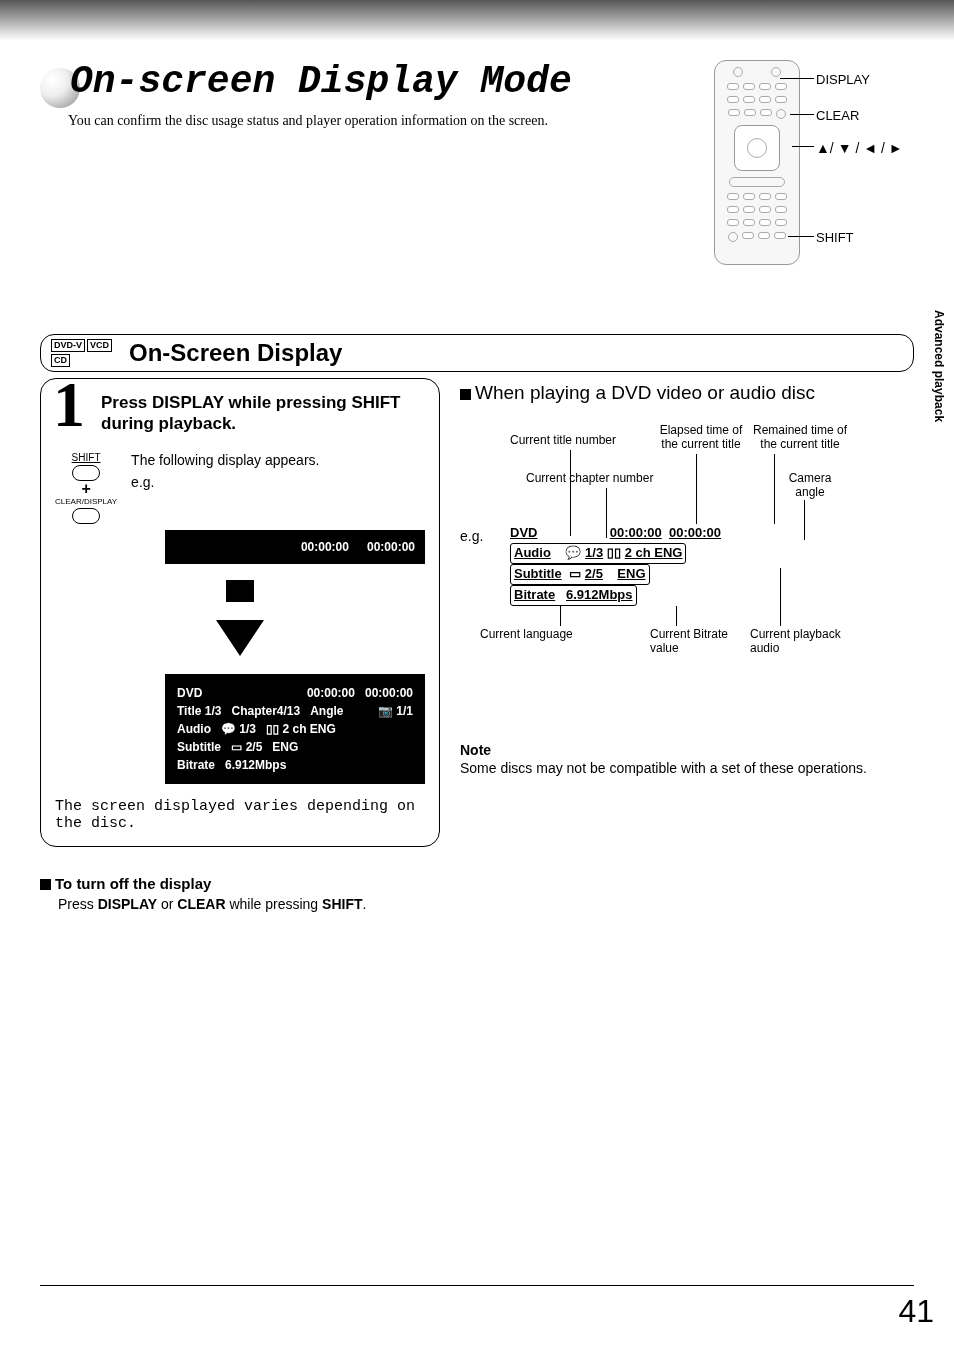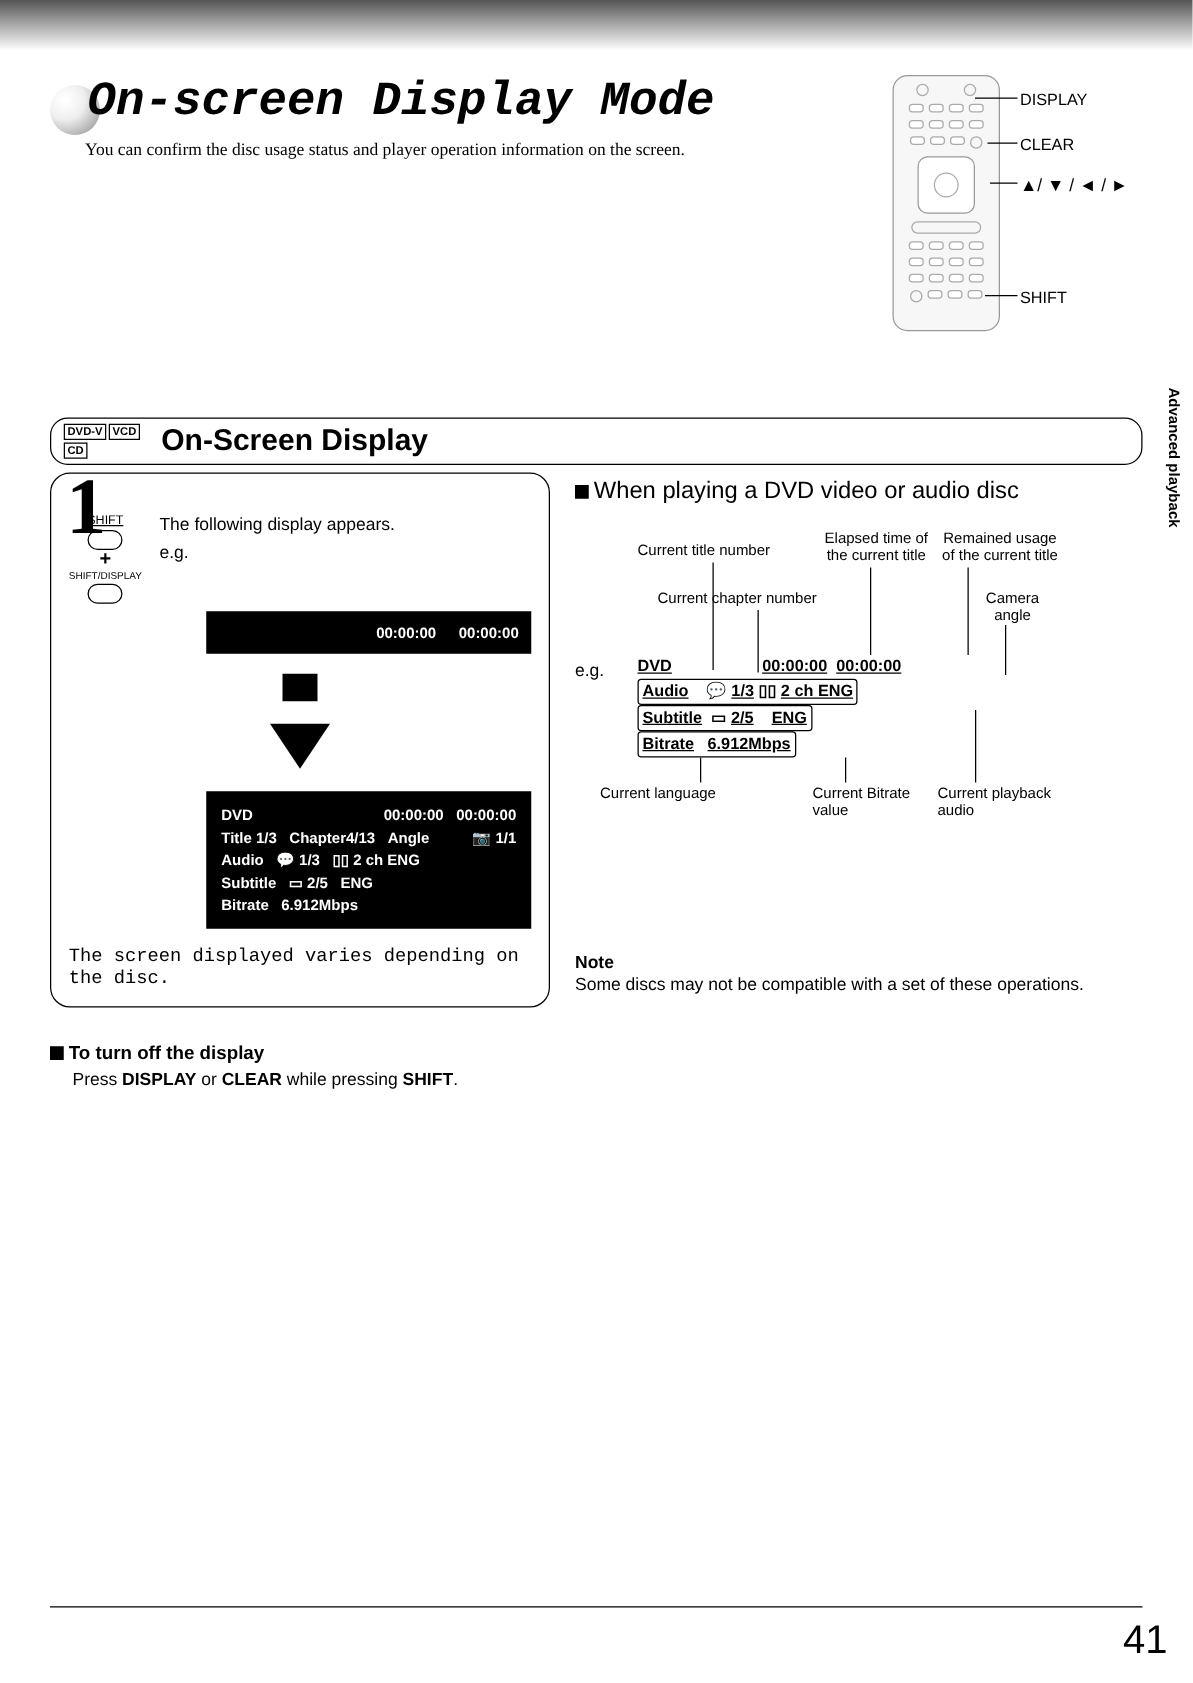--- a/index.html
+++ b/index.html
@@ -163,21 +163,21 @@
     color:#000;
     font-size:13px;
     font-weight:bold;
     line-height:1.45;
   }
   .osd-annot .boxed { border:1px solid #000; border-radius:3px; padding:0 3px; display:inline-block; margin-right:2px;}
   .osd-annot .u { text-decoration:underline; }
 
   .eg2 { position:absolute; left:0; top:118px; font-size:14px;}
 
-  .note-block { margin-top:91px; font-size:14px; }
+  .note-block { margin-top:72px; font-size:14px; }
   .note-title { font-weight:bold; margin-bottom:2px;}
 
   .turnoff { margin-top:28px; font-size:15px; }
   .turnoff .head{font-weight:bold; margin-bottom:4px;}
   .turnoff .body{font-size:14px; margin-left:18px;}
   .side-text {
     position:absolute;
     right:8px; top:310px;
     font-size:12px;
     font-weight:bold;
@@ -277,27 +277,28 @@
       <span class="badge">DVD-V</span>
       <span class="badge">VCD</span>
       <span class="badge">CD</span>
     </div>
     <span class="section-title">On-Screen Display</span>
   </div>
 
   <div class="columns">
     <div class="col-left">
       <div class="big1">1</div>
+      <p class="step-text">Press DISPLAY while pressing SHIFT during playback.</p>
 
       <div class="shift-diagram">
         <div class="shift-col">
           <span class="shift-label">SHIFT</span>
           <span class="pillbtn"></span>
           <span class="plus">+</span>
-          <span class="mode-label">SHIFT/DISPLAY</span>
+          <span class="mode-label">CLEAR/DISPLAY</span>
           <span class="pillbtn"></span>
         </div>
         <div style="flex:1">
           <p class="follow-text">The following display appears.</p>
           <p class="eg">e.g.</p>
         </div>
       </div>
 
       <div class="osd-bar">
         <span>00:00:00</span>
@@ -338,21 +339,21 @@
       <p class="vary-text">The screen displayed varies depending on the disc.</p>
     </div>
 
     <div class="col-right">
       <p class="sub-head"><span class="sq"></span><span>When playing a DVD video or audio disc</span></p>
 
       <div class="right-diagram">
         <span class="ann" style="top:24px;left:50px;">Current title number</span>
         <span class="ann" style="top:62px;left:66px;">Current chapter number</span>
         <span class="ann" style="top:14px;left:196px;width:90px;text-align:center;">Elapsed time of the current title</span>
-        <span class="ann" style="top:14px;left:290px;width:100px;text-align:center;">Remained usage of the current title</span>
+        <span class="ann" style="top:14px;left:290px;width:100px;text-align:center;">Remained time of the current title</span>
         <span class="ann" style="top:62px;left:320px;width:60px;text-align:center;">Camera angle</span>
 
         <span class="eg2">e.g.</span>
 
         <div class="osd-annot">
           <div><span class="u">DVD</span>&nbsp;&nbsp;&nbsp;&nbsp;&nbsp;&nbsp;&nbsp;&nbsp;&nbsp;&nbsp;&nbsp;&nbsp;&nbsp;&nbsp;&nbsp;&nbsp;&nbsp;&nbsp;&nbsp;&nbsp;<span class="u">00:00:00</span>&nbsp;&nbsp;<span class="u">00:00:00</span></div>
           <div><span class="boxed"><span class="u">Audio</span>&nbsp;&nbsp;&nbsp;&nbsp;💬 <span class="u">1/3</span>&nbsp;▯▯ <span class="u">2 ch ENG</span></span></div>
           <div><span class="boxed"><span class="u">Subtitle</span>&nbsp;&nbsp;▭ <span class="u">2/5</span>&nbsp;&nbsp;&nbsp;&nbsp;<span class="u">ENG</span></span></div>
           <div><span class="boxed"><span class="u">Bitrate</span>&nbsp;&nbsp;&nbsp;<span class="u">6.912Mbps</span></span></div>
         </div>

